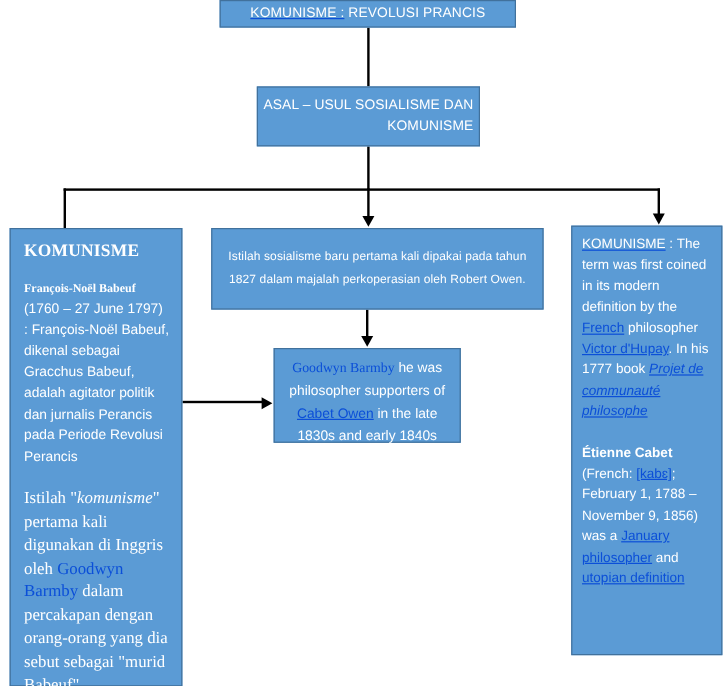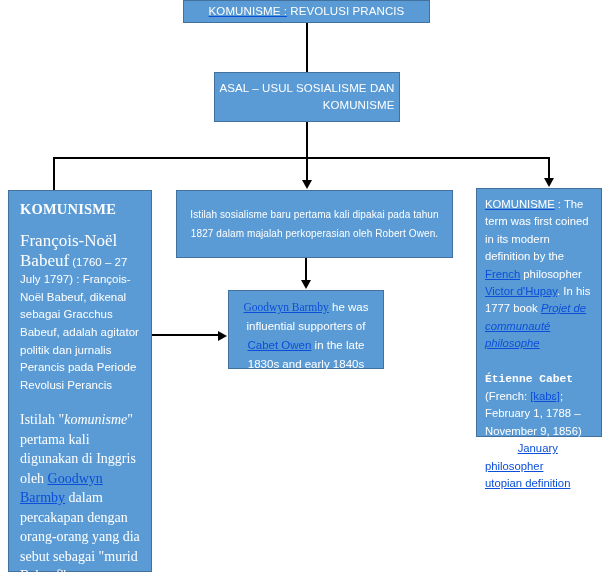--- a/index.html
+++ b/index.html
@@ -72,50 +72,49 @@
     letter-spacing: .2px;
     margin-bottom: 14px;
   }
   .left-p1 {
     font-size: 11.5px;
     line-height: 17.6px;
     margin: 0 0 16px 0;
   }
   .left-p1 b {
     font-family: "Liberation Serif", serif;
-    font-weight: normal;
-    font-size: 17px;
+    font-weight: bold;
+    font-size: 10px;
   }
   .left-p2 {
     font-family: "Liberation Serif", serif;
     font-size: 14px;
     line-height: 19.5px;
     margin: 0;
   }
   
   #box-right {
-    left: 476px; top: 188px; width: 126px; height: 249px;
+    left: 476px; top: 188px; width: 126px; height: 358px;
     padding: 7px 7px 12px 8px;
   }
   .right-p {
     font-size: 11.3px;
     line-height: 17.4px;
     margin: 0;
   }
   .right-p.second { margin-top: 17px; }
-  .right-p b { font-weight: bold; font-family: Liberation Mono, monospace; }
+  .right-p b { font-weight: bold; }
   
   .lnk {
     color: #0B4FD8;
     text-decoration: underline;
   }
   .lnk-serif {
     font-family: "Liberation Serif", serif;
     color: #0B4FD8;
-    text-decoration: underline;
   }
   .lnk-ital {
     color: #0B4FD8;
     text-decoration: underline;
     font-style: italic;
   }
   .u-dark {
     text-decoration: underline;
     text-decoration-color: #0B4FD8;
   }
@@ -178,26 +177,26 @@
       <span>ASAL – USUL SOSIALISME DAN</span><br>
       <span>KOMUNISME</span>
     </div>
   </div>
 
   <div class="box titlebox" id="box-istilah">
     <div>Istilah sosialisme baru pertama kali dipakai pada tahun 1827 dalam majalah perkoperasian oleh Robert Owen.</div>
   </div>
 
   <div class="box" id="box-goodwyn">
-    <div><a class="lnk-serif">Goodwyn Barmby</a><span> he was influential supporters of </span><a class="lnk">Cabet Owen</a><span> in the late 1830s and early 1840s</span></div>
+    <div><a class="lnk-serif">Goodwyn Barmby</a><span> he was philosopher supporters of </span><a class="lnk">Cabet Owen</a><span> in the late 1830s and early 1840s</span></div>
   </div>
 
   <div class="box" id="box-left">
     <div class="left-head">KOMUNISME</div>
-    <p class="left-p1"><b>François-Noël Babeuf</b><span> (1760 – 27 July 1797) : François-Noël Babeuf, dikenal sebagai Gracchus Babeuf, adalah agitator politik dan jurnalis Perancis pada Periode Revolusi Perancis</span></p>
+    <p class="left-p1"><b>François-Noël Babeuf</b><span> (1760 – 27 June 1797) : François-Noël Babeuf, dikenal sebagai Gracchus Babeuf, adalah agitator politik dan jurnalis Perancis pada Periode Revolusi Perancis</span></p>
     <p class="left-p2"><span>Istilah "</span><span class="ital">komunisme</span><span>" pertama kali digunakan di Inggris oleh </span><a class="lnk-serif">Goodwyn Barmby</a><span> dalam percakapan dengan orang-orang yang dia sebut sebagai "murid Babeuf"</span></p>
   </div>
 
   <div class="box" id="box-right">
     <p class="right-p"><span class="u-dark">KOMUNISME</span><span> : The term was first coined in its modern definition by the </span><a class="lnk">French</a><span> philosopher </span><a class="lnk">Victor d'Hupay</a><span>. In his 1777 book </span><a class="lnk-ital">Projet de communauté philosophe</a></p>
     <p class="right-p second"><b>Étienne Cabet</b><span> (French: </span><a class="lnk">[kabɛ]</a><span>; February 1, 1788 – November 9, 1856) was a </span><a class="lnk">January philosopher</a><span> and </span><a class="lnk">utopian definition</a></p>
   </div>
 
 </div>
 

